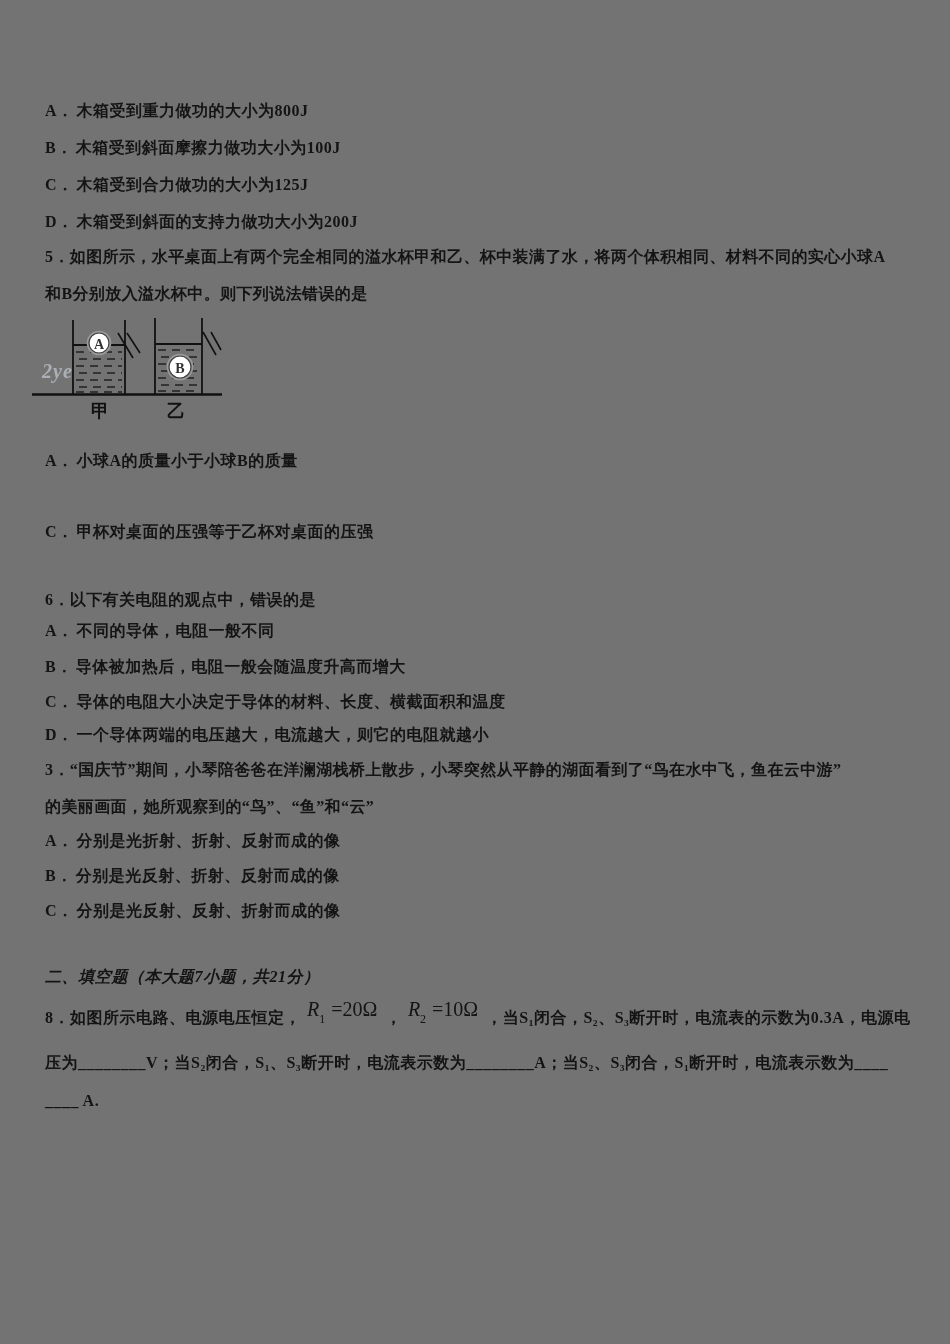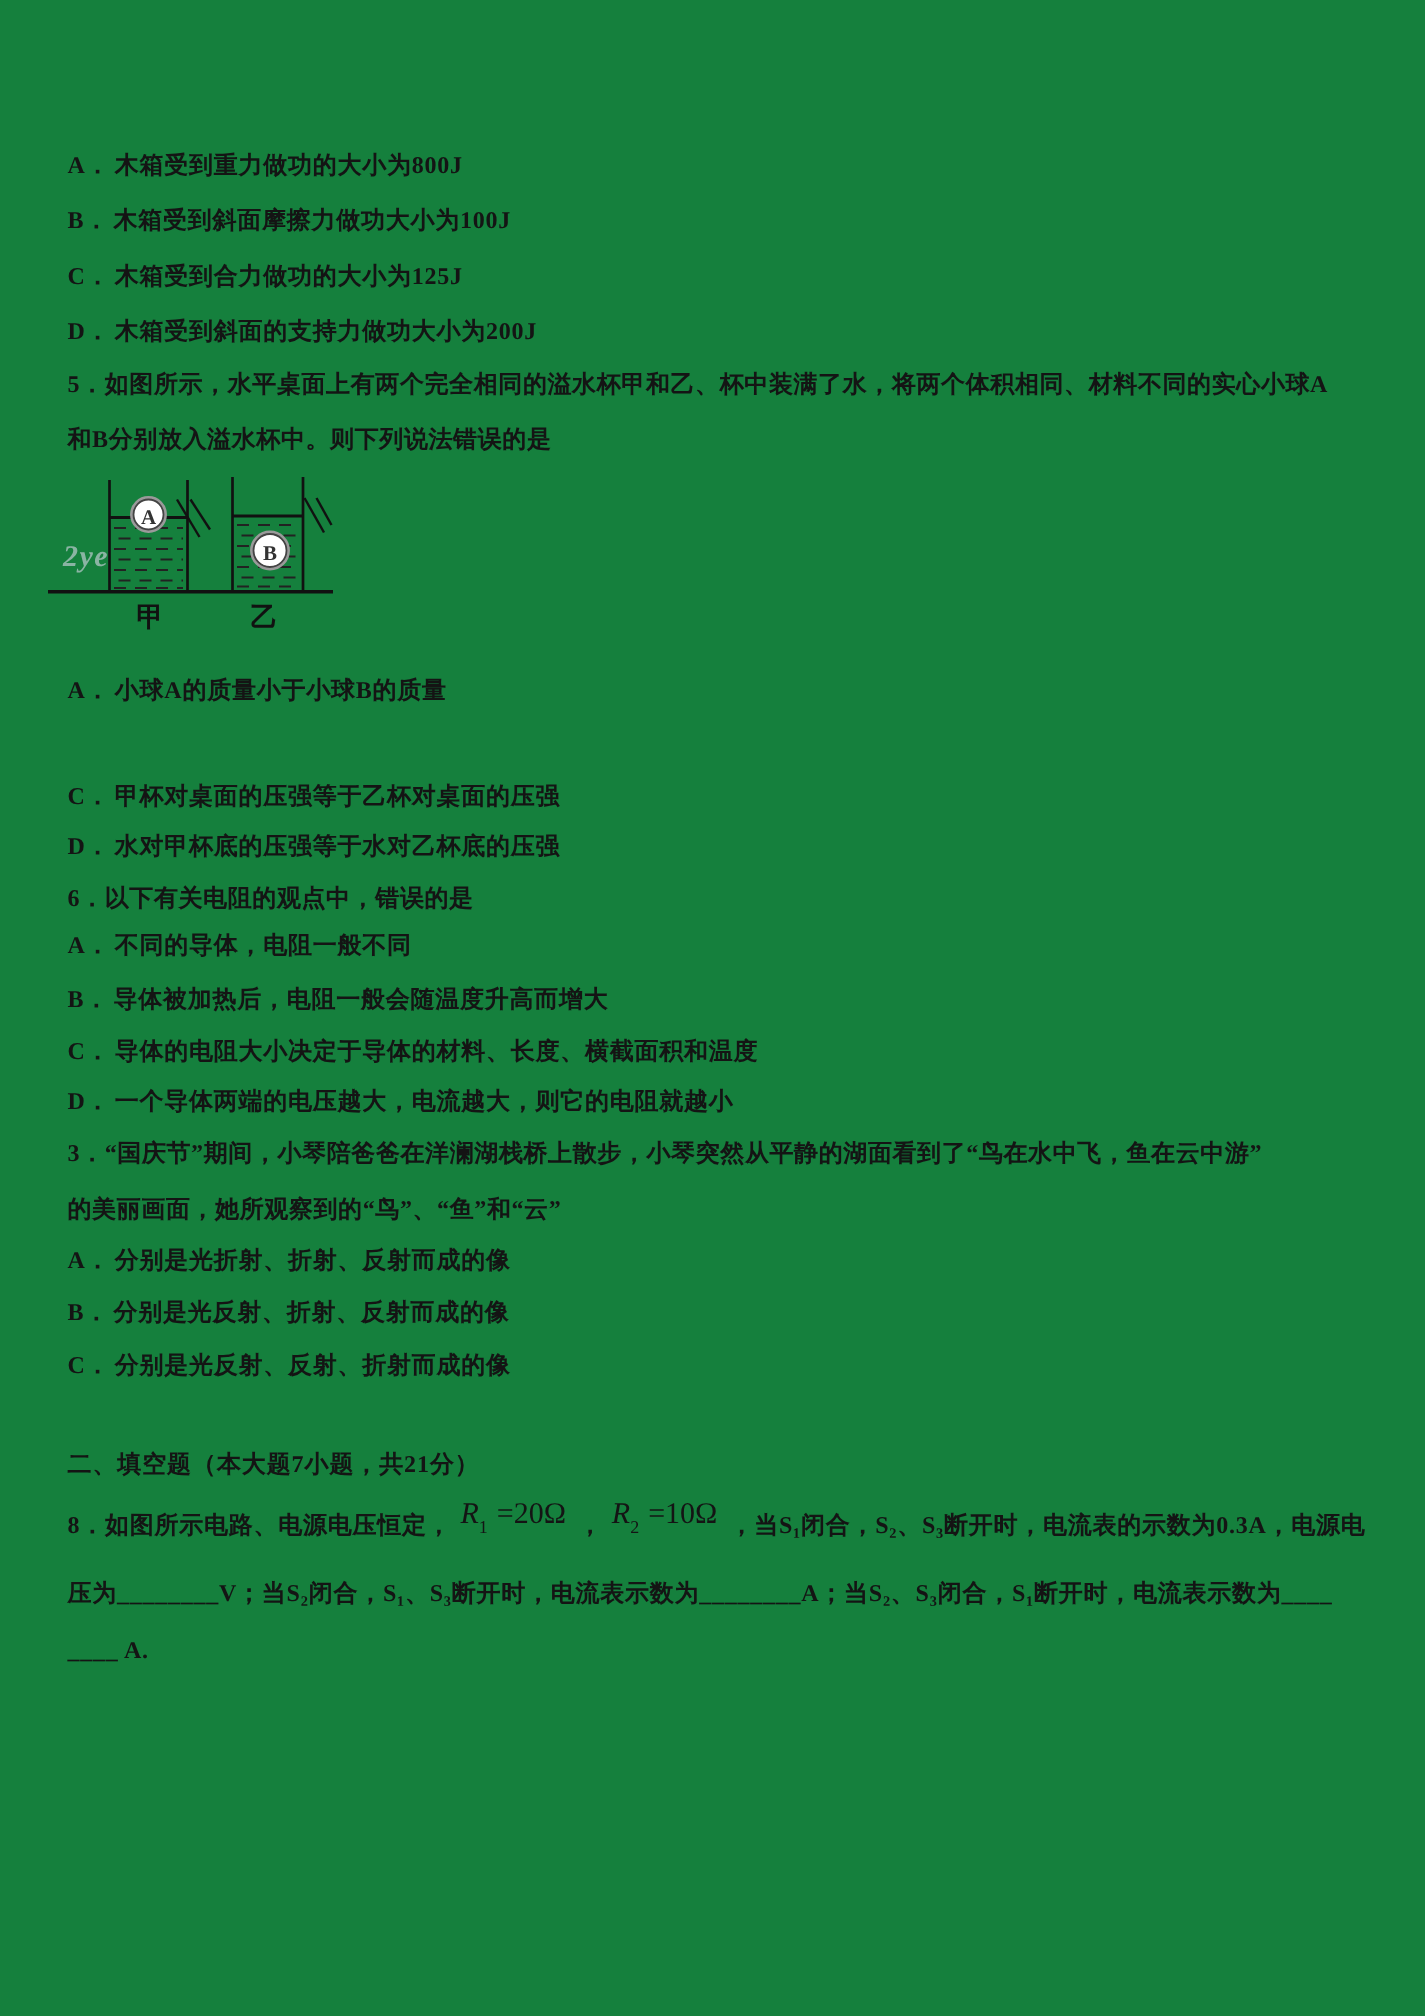--- a/index.html
+++ b/index.html
@@ -1,39 +1,39 @@
 <!DOCTYPE html>
 <html><head>
 <meta charset="utf-8">
 <style>
   html,body{margin:0;padding:0;background:#e8e8e8;}
   .page{
     position:relative;
     width:950px;height:1344px;
     margin:0 auto;
-    background:#15803d;
+    background:#737373;
     font-family:"Liberation Serif","DejaVu Serif",serif;
     font-weight:700;
     color:#141414;
     font-size:16px;
     overflow:hidden;
   }
   .line{
     position:absolute;
     left:45px;
     line-height:20px;
     white-space:nowrap;
     letter-spacing:0.5px;
   }
   .opt .letter{
     font-family:"Liberation Serif","DejaVu Serif",serif;
     margin-right:3px;
   }
   .stem{letter-spacing:0.4px;}
-  .sec-header{letter-spacing:0.6px;}
+  .sec-header{letter-spacing:0.6px;font-style:italic;}
   
   .formula{
     display:inline-block;
     position:relative;
     top:-7px;
     font-size:20px;
     font-weight:500;
     letter-spacing:0;
     margin:0 8px 0 6px;
     text-align:right;
@@ -120,21 +120,20 @@
 
       <line x1="2" y1="82.5" x2="192" y2="82.5" stroke="#111" stroke-width="2.4"></line>
 
       <text x="70" y="105" font-size="18" fill="#111" text-anchor="middle" font-weight="700">甲</text>
       <text x="146" y="105" font-size="18" fill="#111" text-anchor="middle" font-weight="700">乙</text>
     </svg>
   </div>
 
   <div class="line opt" style="top:451px"><span class="letter">A．</span><span>小球A的质量小于小球B的质量</span></div>
   <div class="line opt" style="top:522px"><span class="letter">C．</span><span>甲杯对桌面的压强等于乙杯对桌面的压强</span></div>
-  <div class="line opt" style="top:555px"><span class="letter">D．</span><span>水对甲杯底的压强等于水对乙杯底的压强</span></div>
 
   <div class="line stem" style="top:590px">6．以下有关电阻的观点中，错误的是</div>
   <div class="line opt" style="top:621px"><span class="letter">A．</span><span>不同的导体，电阻一般不同</span></div>
   <div class="line opt" style="top:657px"><span class="letter">B．</span><span>导体被加热后，电阻一般会随温度升高而增大</span></div>
   <div class="line opt" style="top:692px"><span class="letter">C．</span><span>导体的电阻大小决定于导体的材料、长度、横截面积和温度</span></div>
   <div class="line opt" style="top:725px"><span class="letter">D．</span><span>一个导体两端的电压越大，电流越大，则它的电阻就越小</span></div>
 
   <div class="line stem" style="top:760px">3．“国庆节”期间，小琴陪爸爸在洋澜湖栈桥上散步，小琴突然从平静的湖面看到了“鸟在水中飞，鱼在云中游”</div>
   <div class="line stem" style="top:797px">的美丽画面，她所观察到的“鸟”、“鱼”和“云”</div>
   <div class="line opt" style="top:831px"><span class="letter">A．</span><span>分别是光折射、折射、反射而成的像</span></div>

